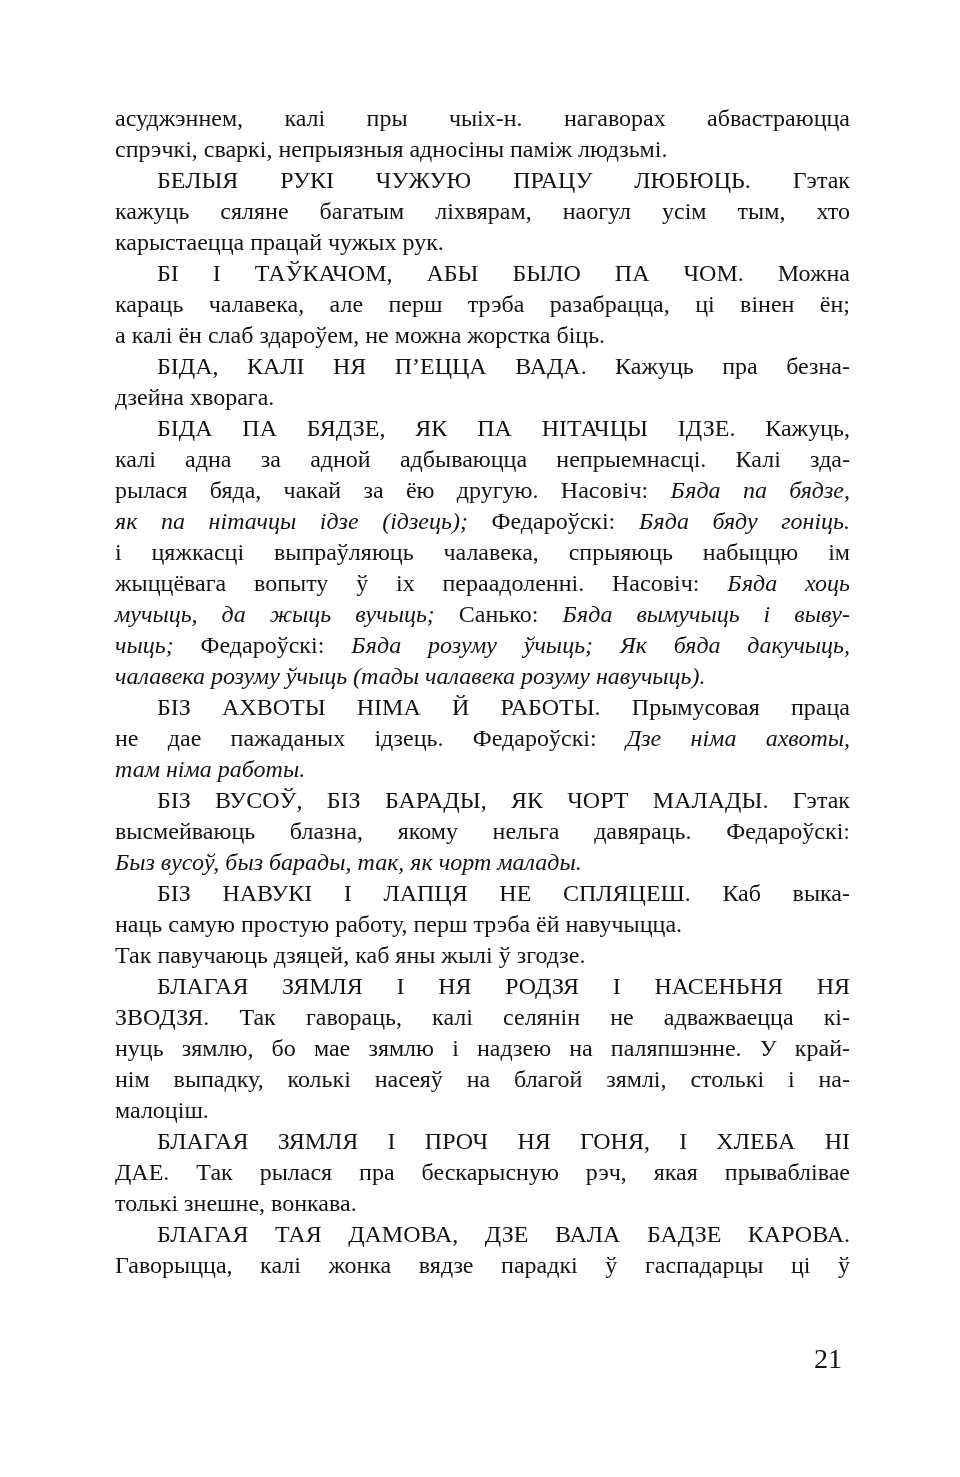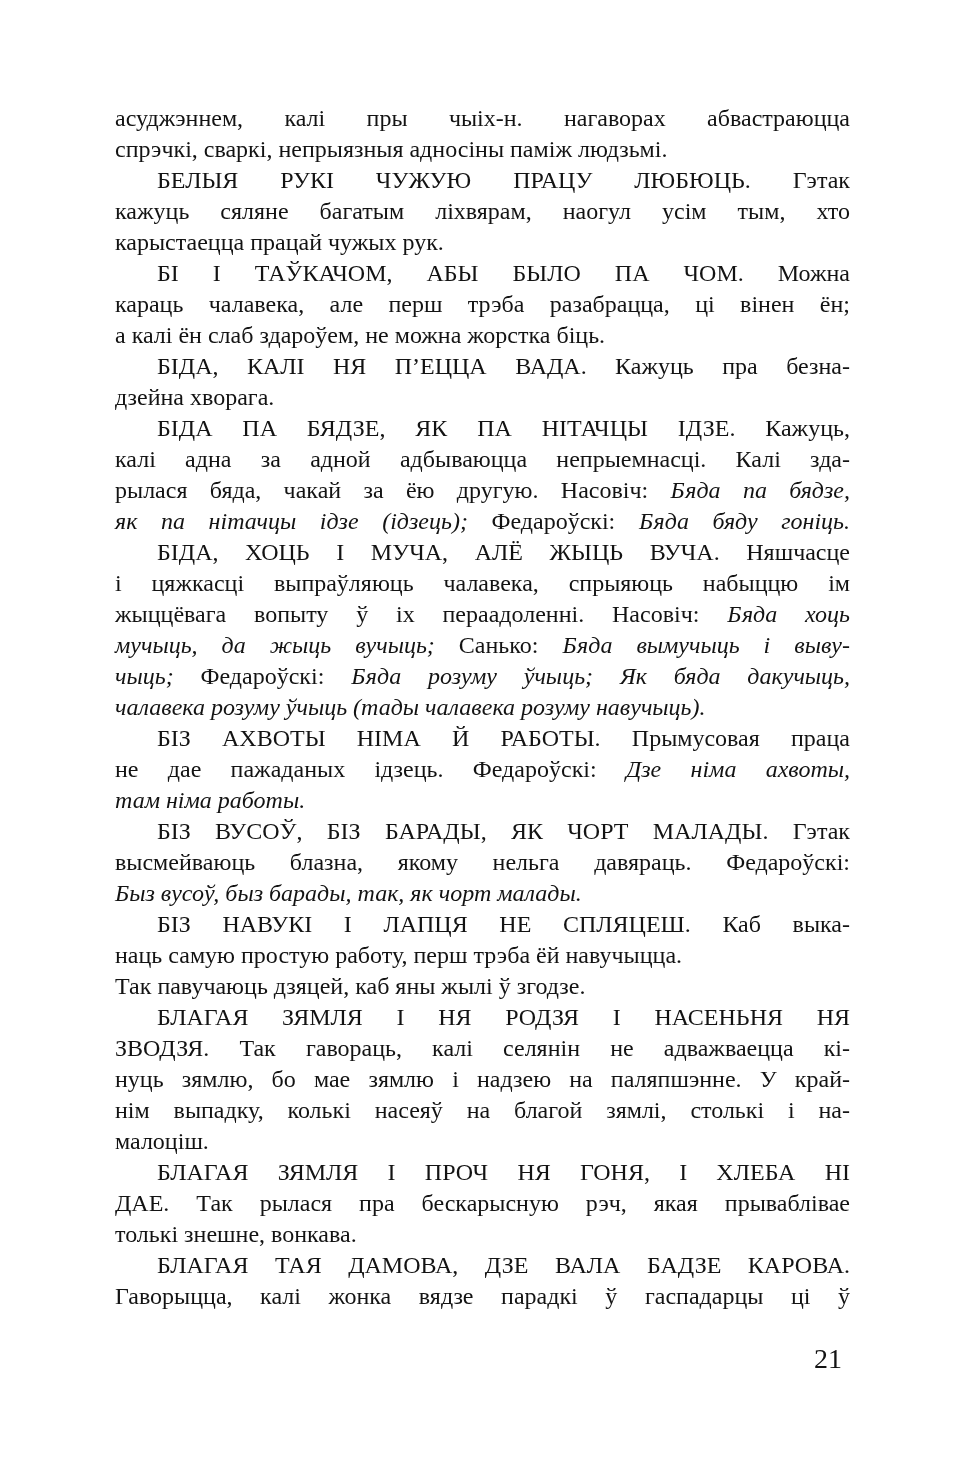--- a/index.html
+++ b/index.html
@@ -62,21 +62,20 @@
       <div class="line"><span>карыстаецца працай чужых рук.</span></div>
       <div class="line j indent"><span>БІ І ТАЎКАЧОМ, АБЫ БЫЛО ПА ЧОМ. Можна</span></div>
       <div class="line j"><span>караць чалавека, але перш трэба разабрацца, ці вінен ён;</span></div>
       <div class="line"><span>а калі ён слаб здароўем, не можна жорстка біць.</span></div>
       <div class="line j indent"><span>БІДА, КАЛІ НЯ П’ЕЦЦА ВАДА. Кажуць пра безна-</span></div>
       <div class="line"><span>дзейна хворага.</span></div>
       <div class="line j indent"><span>БІДА ПА БЯДЗЕ, ЯК ПА НІТАЧЦЫ ІДЗЕ. Кажуць,</span></div>
       <div class="line j"><span>калі адна за адной адбываюцца непрыемнасці. Калі зда-</span></div>
       <div class="line j"><span>рылася бяда, чакай за ёю другую. </span><span class="b">Насовіч: </span><span class="i">Бяда па бядзе,</span></div>
       <div class="line j"><span class="i">як па нітачцы ідзе (ідзець); </span><span class="b">Федароўскі: </span><span class="i">Бяда бяду гоніць.</span></div>
-      <div class="line j indent"><span>БІДА, ХОЦЬ І МУЧА, АЛЁ ЖЫЦЬ ВУЧА. Няшчасце</span></div>
       <div class="line j"><span>і цяжкасці выпраўляюць чалавека, спрыяюць набыццю ім</span></div>
       <div class="line j"><span>жыццёвага вопыту ў іх пераадоленні. </span><span class="b">Насовіч: </span><span class="i">Бяда хоць</span></div>
       <div class="line j"><span class="i">мучыць, да жыць вучыць; </span><span class="b">Санько: </span><span class="i">Бяда вымучыць і выву-</span></div>
       <div class="line j"><span class="i">чыць; </span><span class="b">Федароўскі: </span><span class="i">Бяда розуму ўчыць; Як бяда дакучыць,</span></div>
       <div class="line"><span class="i">чалавека розуму ўчыць (тады чалавека розуму навучыць).</span></div>
       <div class="line j indent"><span>БІЗ АХВОТЫ НІМА Й РАБОТЫ. Прымусовая праца</span></div>
       <div class="line j"><span>не дае пажаданых ідзець. </span><span class="b">Федароўскі: </span><span class="i">Дзе німа ахвоты,</span></div>
       <div class="line"><span class="i">там німа работы.</span></div>
       <div class="line j indent"><span>БІЗ ВУСОЎ, БІЗ БАРАДЫ, ЯК ЧОРТ МАЛАДЫ. Гэтак</span></div>
       <div class="line j"><span>высмейваюць блазна, якому нельга давяраць. </span><span class="b">Федароўскі:</span></div>

